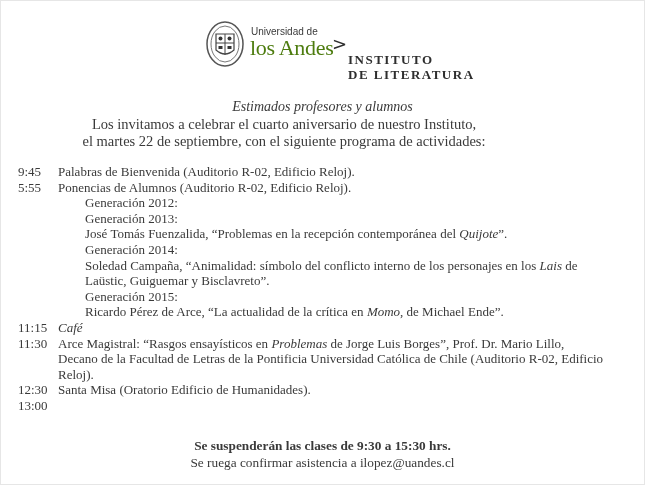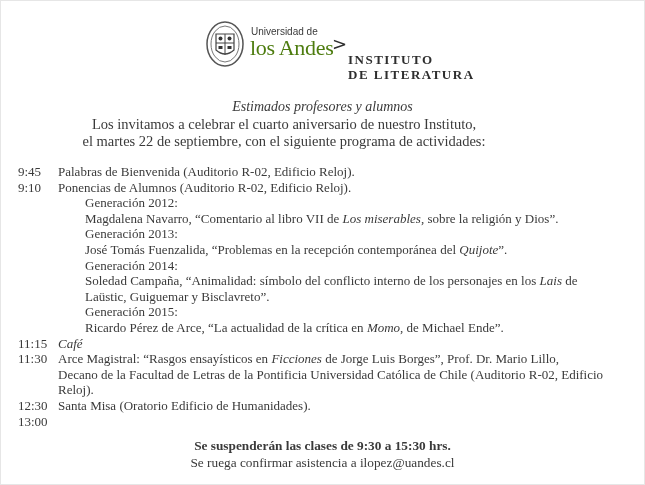--- a/index.html
+++ b/index.html
@@ -57,28 +57,25 @@
   <div>Los invitamos a celebrar el cuarto aniversario de nuestro Instituto,</div>
   <div>el martes 22 de septiembre, con el siguiente programa de actividades:</div>
 </div>
 
 <div class="program">
   <div class="row">
     <span class="time">9:45</span>
     <span class="text">Palabras de Bienvenida (Auditorio R-02, Edificio Reloj).</span>
   </div>
   <div class="row">
-    <span class="time">9:10</span>
+    <span class="time">5:55</span>
     <span class="text">Ponencias de Alumnos (Auditorio R-02, Edificio Reloj).</span>
   </div>
   <div class="row">
     <span class="text indent">Generación 2012:</span>
-  </div>
-  <div class="row">
-    <span class="text indent"><span>Magdalena Navarro, “Comentario al libro VII de </span><i>Los miserables</i><span>, sobre la religión y Dios”.</span></span>
   </div>
   <div class="row">
     <span class="text indent">Generación 2013:</span>
   </div>
   <div class="row">
     <span class="text indent"><span>José Tomás Fuenzalida, “Problemas en la recepción contemporánea del </span><i>Quijote</i><span>”.</span></span>
   </div>
   <div class="row">
     <span class="text indent">Generación 2014:</span>
   </div>
@@ -93,21 +90,21 @@
   </div>
   <div class="row">
     <span class="text indent"><span>Ricardo Pérez de Arce, “La actualidad de la crítica en </span><i>Momo</i><span>, de Michael Ende”.</span></span>
   </div>
   <div class="row">
     <span class="time">11:15</span>
     <span class="text"><i>Café</i></span>
   </div>
   <div class="row">
     <span class="time">11:30</span>
-    <span class="text"><span>Arce Magistral: “Rasgos ensayísticos en </span><i>Ficciones</i><span> de Jorge Luis Borges”, Prof. Dr. Mario Lillo,</span></span>
+    <span class="text"><span>Arce Magistral: “Rasgos ensayísticos en </span><i>Problemas</i><span> de Jorge Luis Borges”, Prof. Dr. Mario Lillo,</span></span>
   </div>
   <div class="row">
     <span class="text">Decano de la Facultad de Letras de la Pontificia Universidad Católica de Chile (Auditorio R-02, Edificio</span>
   </div>
   <div class="row">
     <span class="text">Reloj).</span>
   </div>
   <div class="row">
     <span class="time">12:30</span>
     <span class="text">Santa Misa (Oratorio Edificio de Humanidades).</span>

